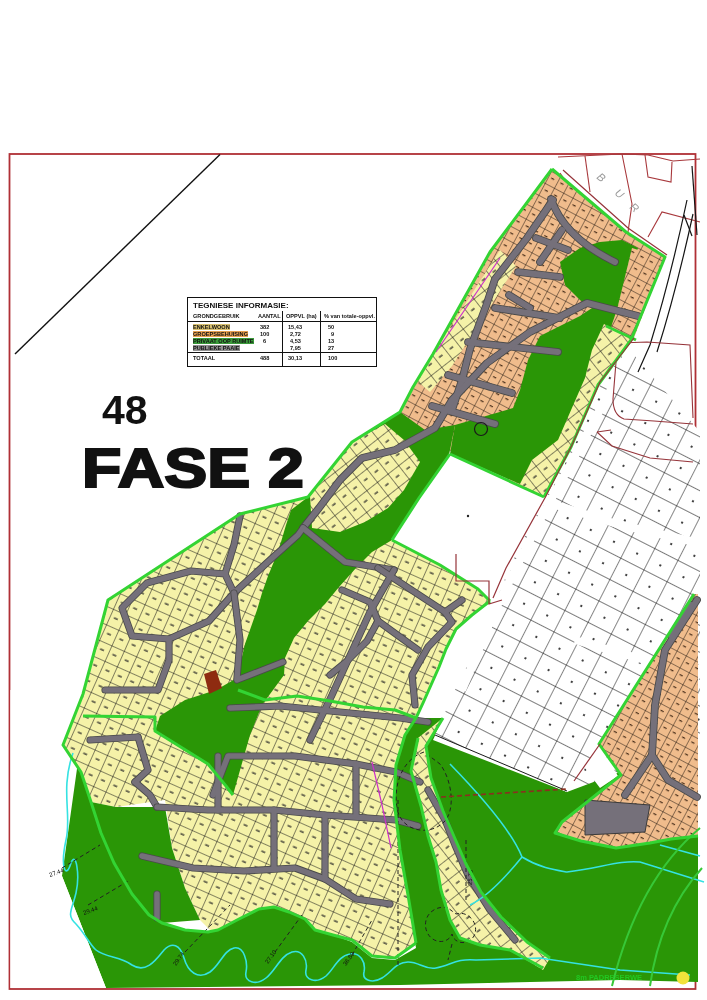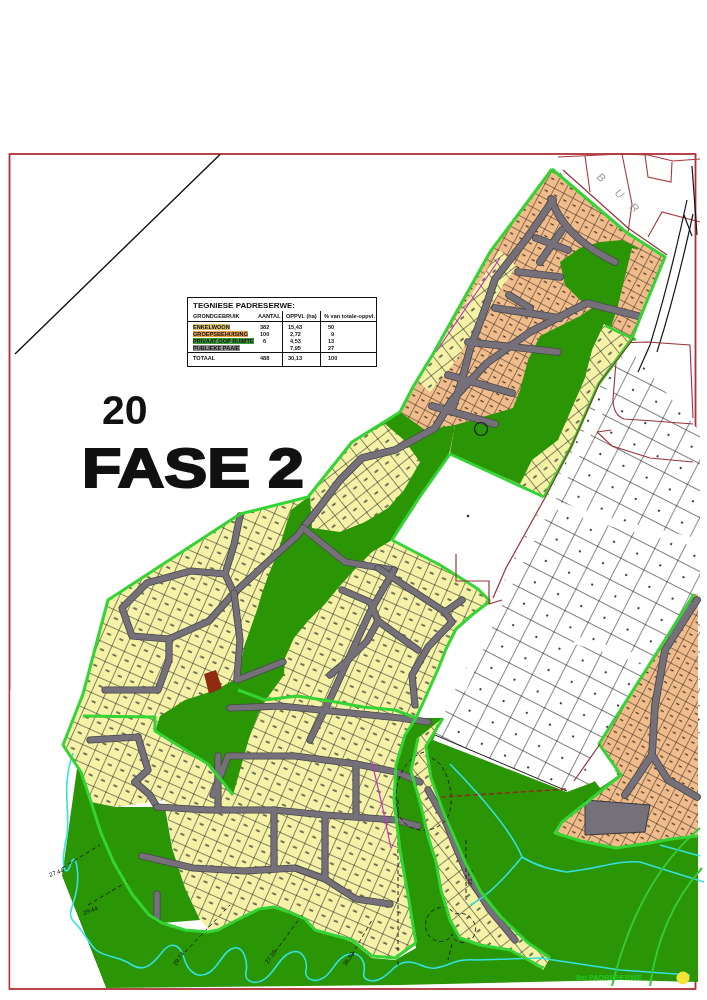--- a/index.html
+++ b/index.html
@@ -283,26 +283,26 @@
 
 <g stroke="#96343a" stroke-width="1.2" fill="none">
   <path d="M563 170 L628 228 L667 255"></path>
   <path d="M634 338 L600 382 L572 445 L546 496 L506 568 L493 598"></path>
   <path d="M574 781 L600 744"></path>
   <path d="M456 554 L456 581 L489 581 L489 604 L502 600"></path>
 </g>
 
 </svg>
 
-<div class="t34">20</div>
+<div class="t34">48</div>
 
 <div class="fase">FASE 2</div>
 
 <div style="position:absolute;left:187px;top:297px;width:188px;height:68px;border:1.6px solid #111;background:#fff;font-size:5.6px;color:#111;">
-  <div style="position:absolute;left:5px;top:3px;font-size:8px;font-weight:bold;">TEGNIESE PADRESERWE:</div>
+  <div style="position:absolute;left:5px;top:3px;font-size:8px;font-weight:bold;">TEGNIESE INFORMASIE:</div>
   <div style="position:absolute;left:5px;top:15px;font-weight:bold;">GRONDGEBRUIK</div>
   <div style="position:absolute;left:70px;top:15px;font-weight:bold;">AANTAL</div>
   <div style="position:absolute;left:98px;top:15px;font-weight:bold;">OPPVL (ha)</div>
   <div style="position:absolute;left:136px;top:15px;font-weight:bold;">% van totale-oppvl.</div>
   <div style="position:absolute;left:0px;top:23px;width:100%;border-top:1.4px solid #111;"></div>
   <div style="position:absolute;left:94px;top:13px;height:55px;border-left:1px solid #111;"></div>
   <div style="position:absolute;left:132px;top:13px;height:55px;border-left:1px solid #111;"></div>
   <div style="position:absolute;left:5px;top:26px;font-weight:bold;background:#D8C070;">ENKELWOON</div>
   <div style="position:absolute;left:5px;top:33px;font-weight:bold;background:#E8A050;">GROEPSBEHUISING</div>
   <div style="position:absolute;left:5px;top:40px;font-weight:bold;background:#3A9A3A;">PRIVAAT OOP RUIMTE</div>

